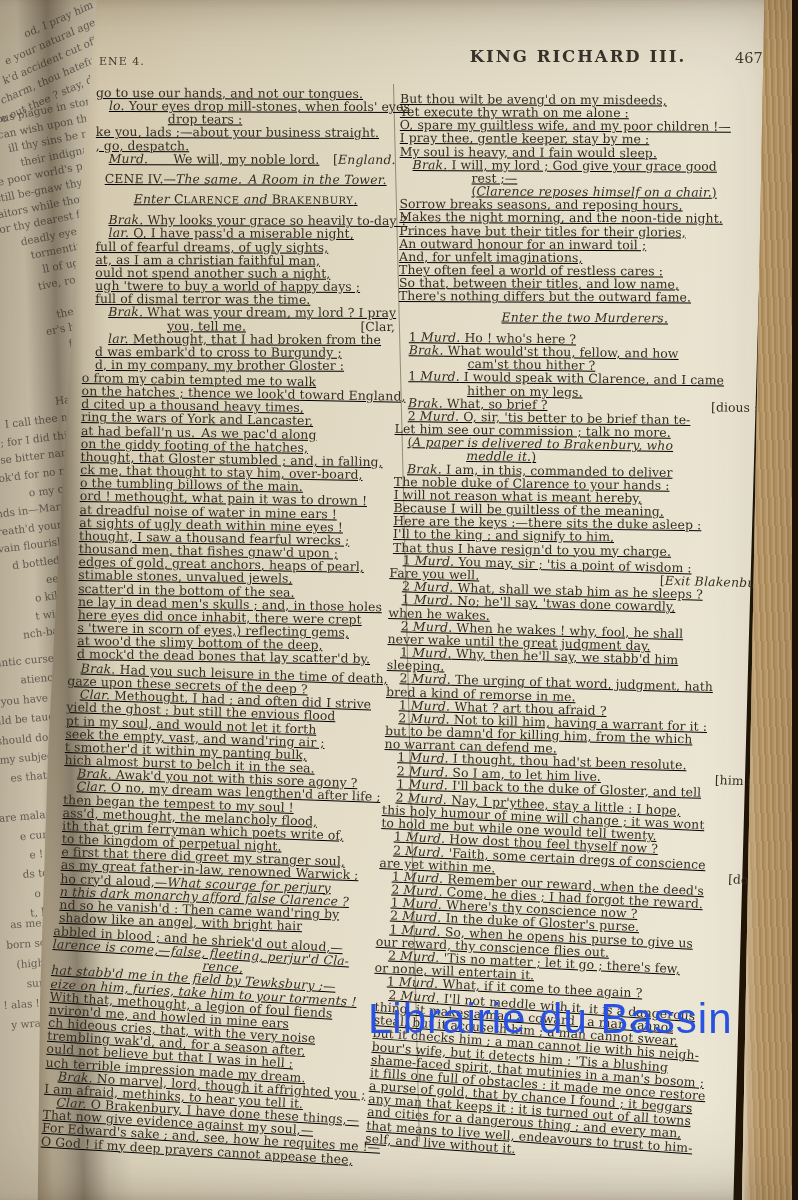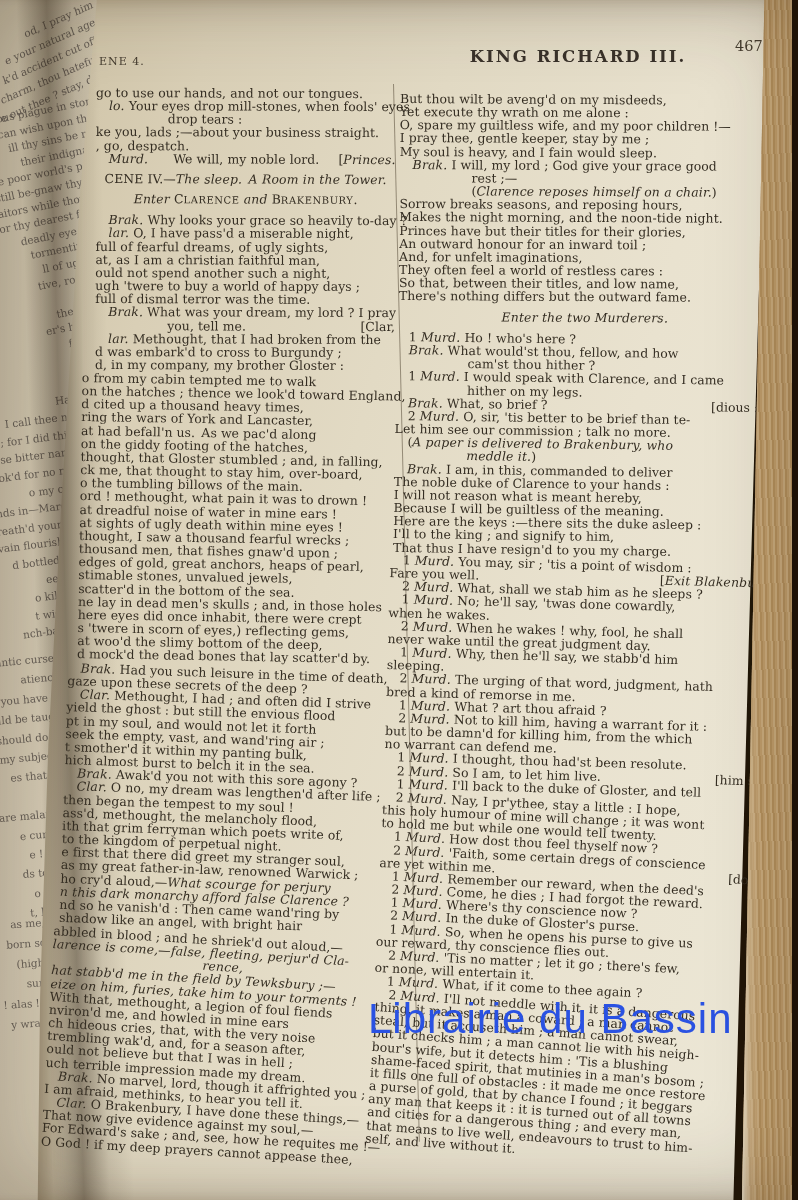--- a/index.html
+++ b/index.html
@@ -32,23 +32,23 @@
         clip-path:polygon(40% 0,100% 0,100% 100%,0 100%);
         background:
           linear-gradient(90deg,rgba(236,228,208,.9) 0,rgba(214,192,158,.45) 14%,rgba(0,0,0,0) 32%),
           repeating-linear-gradient(88deg,#c7a97c 0 2px,#b18e5c 2px 4px,#bd9b6a 4px 6px),
           linear-gradient(90deg,#c9a877,#a77e4e 58%,#7b5530 88%,#4c3118);}
   .edge-dark{position:absolute;right:0;top:0;width:6px;height:1200px;z-index:6;background:#1c1106;}
   
   .hdr-scene{position:absolute;left:99px;top:55px;z-index:4;font-size:11px;color:#453d30;letter-spacing:1px;}
   .hdr-title{position:absolute;left:578px;top:47px;transform:translateX(-50%);z-index:4;
              font-size:16.5px;letter-spacing:2px;color:#39322a;white-space:nowrap;font-weight:bold;}
-  .hdr-page{position:absolute;left:735px;top:38px;z-index:4;font-size:14.5px;color:#453d30;}
-  
-  .col{position:absolute;z-index:4;}
+  .hdr-page{position:absolute;left:735px;top:50px;z-index:4;font-size:14.5px;color:#453d30;}
+  
+  .col{position:absolute;z-index:4;text-decoration:underline;}
   #col-left{left:96px;top:86px;width:300px;}
   #col-right{left:400px;top:92px;width:372px;}
   .colrule{position:absolute;left:393px;top:84px;width:1px;height:1058px;z-index:4;
            background:rgba(70,58,40,.5);transform:rotate(-1.4deg);transform-origin:50% 0;}
   .chunk{transform-origin:0 0;}
   .k0{transform:rotate(.2deg);}
   .k1{transform:rotate(1deg);margin-left:-14px;}
   .k2{transform:rotate(2deg);margin-left:-28px;}
   .k3{transform:rotate(3.4deg);margin-left:-42px;}
   .r0{transform:rotate(.3deg);}
@@ -157,22 +157,22 @@
 
   <div class="colrule"></div>
 
   <div class="col" id="col-left">
       <div class="chunk k0">
         <div class="line">go to use our hands, and not our tongues.</div>
         <div class="line ind1"><i>lo.</i> Your eyes drop mill-stones, when fools' eyes</div>
         <div class="line ind2">drop tears :</div>
         <div class="line">ke you, lads ;—about your business straight.</div>
         <div class="line">, go, despatch.</div>
-        <div class="line ind1"><i>Murd.</i>  We will, my noble lord.<span class="cw">[<i>Princes.</i></span></div>
-        <div class="line gap ctr">CENE IV.—<i>The sleep. A Room in the Tower.</i></div>
+        <div class="line ind1"><i>Murd.</i>  We will, my noble lord.<span class="cw">[<i>England.</i></span></div>
+        <div class="line gap ctr">CENE IV.—<i>The same. A Room in the Tower.</i></div>
         <div class="line gap ctr"><i>Enter</i> C<span class="sc">larence</span> <i>and</i> B<span class="sc">rakenbury</span>.</div>
         <div class="line gap ind1"><i>Brak.</i> Why looks your grace so heavily to-day ?</div>
         <div class="line ind1"><i>lar.</i> O, I have pass'd a miserable night,</div>
         <div class="line">full of fearful dreams, of ugly sights,</div>
         <div class="line">at, as I am a christian faithful man,</div>
         <div class="line">ould not spend another such a night,</div>
         <div class="line">ugh 'twere to buy a world of happy days ;</div>
         <div class="line">full of dismal terror was the time.</div>
         <div class="line ind1"><i>Brak.</i> What was your dream, my lord ? I pray</div>
         <div class="line ind2">you, tell me.<span class="cw">[Clar,</span></div>

